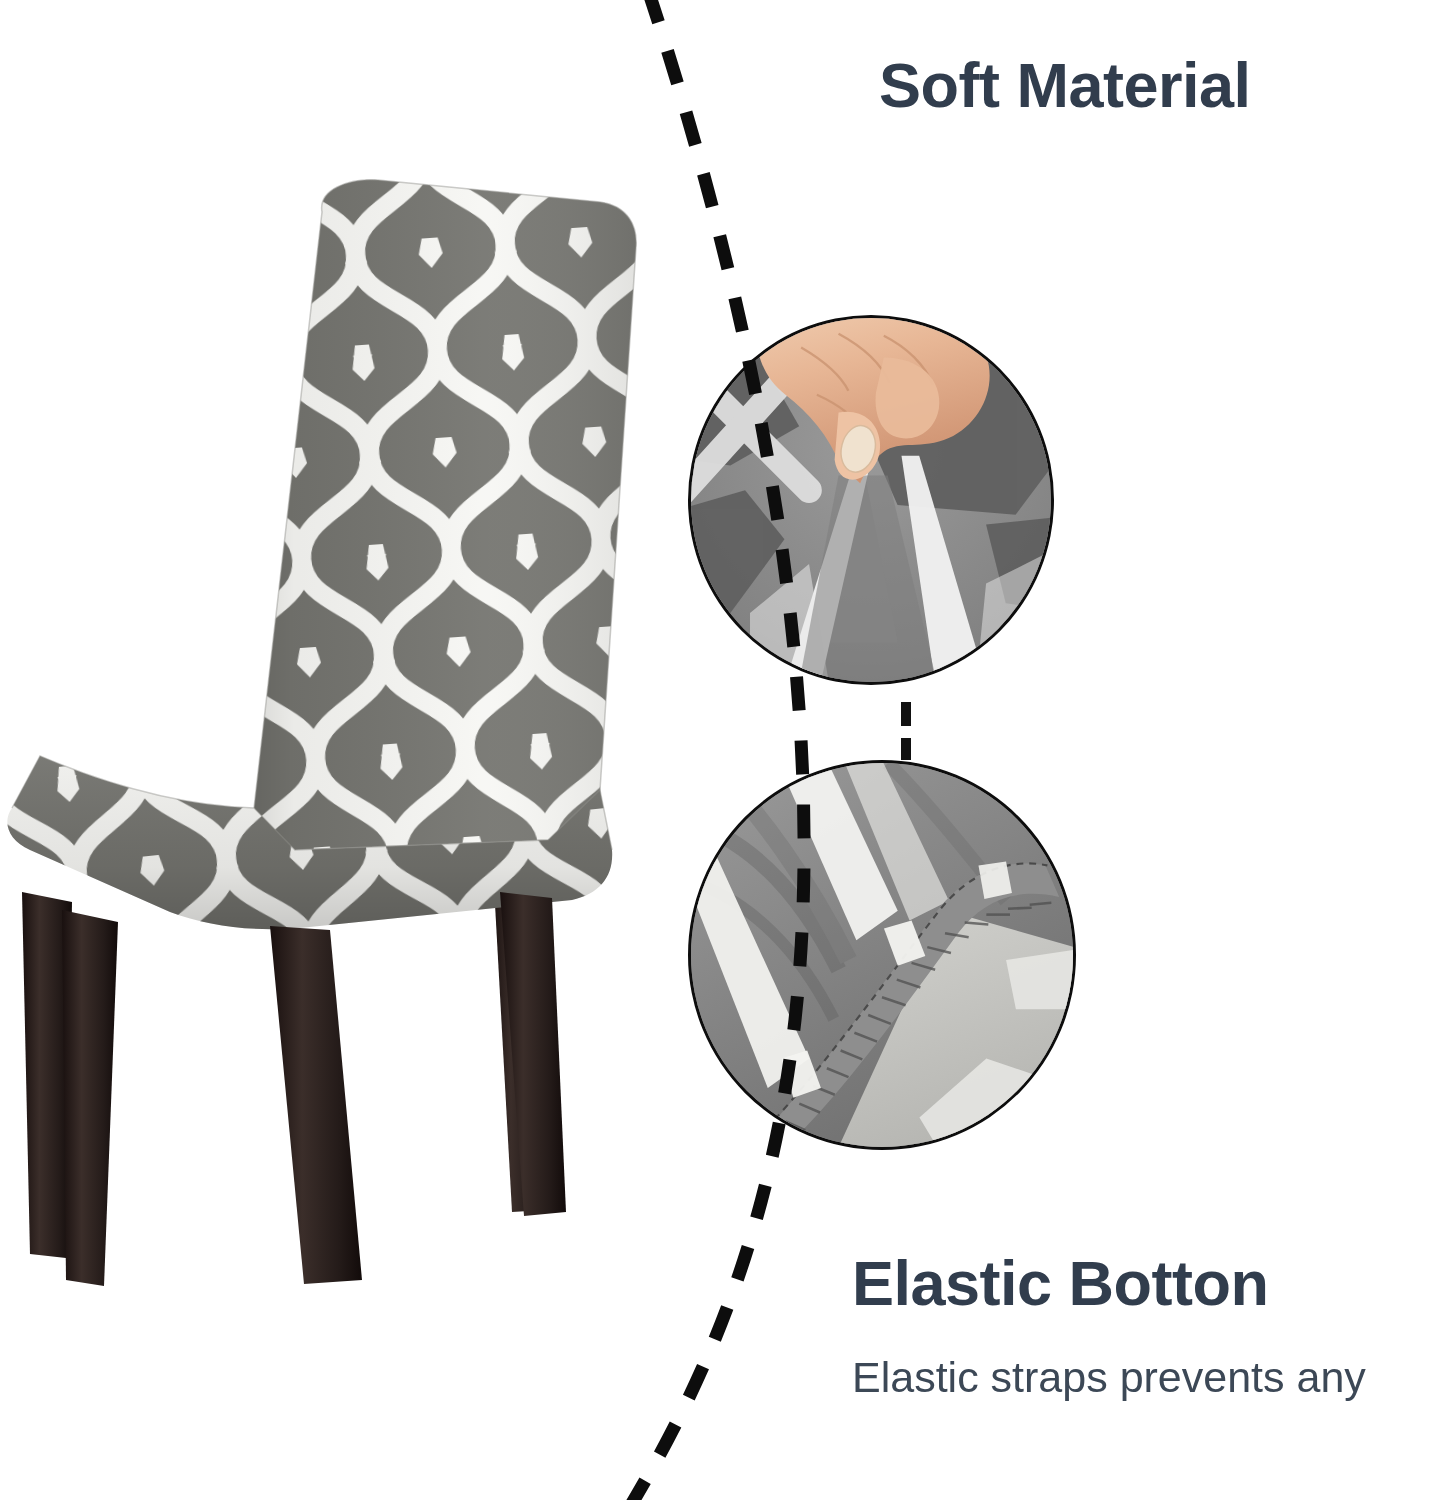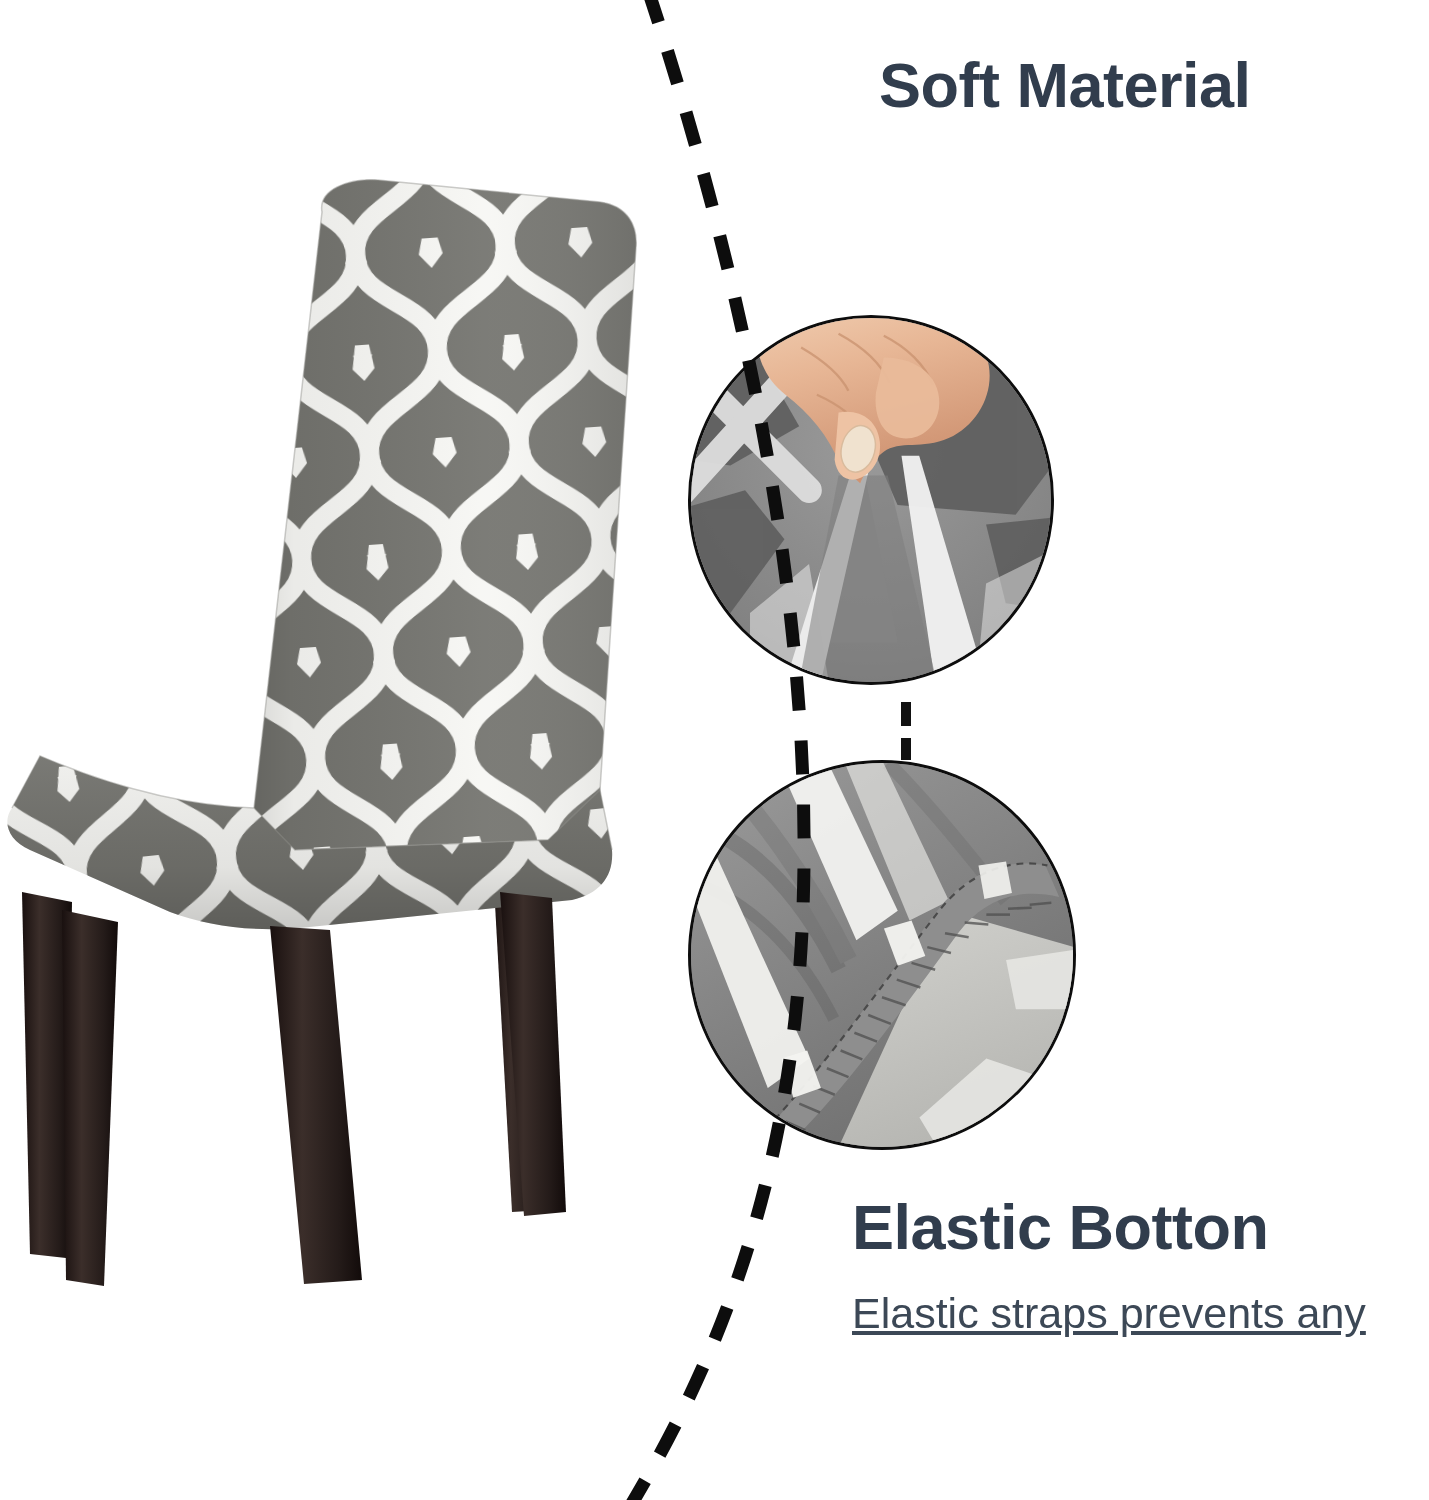--- a/index.html
+++ b/index.html
@@ -60,38 +60,38 @@
     position: absolute;
     left: 0; top: 0;
     width: 1429px; height: 1500px;
     z-index: 3;
     pointer-events: none;
   }
 
   
   .text-block { position: absolute; z-index: 5; }
   .block-top  { left: 879px; top: 50px;  width: 560px; }
-  .block-bot  { left: 852px; top: 1192px; width: 570px; }
+  .block-bot  { left: 852px; top: 1248px; width: 570px; }
 
   .feature-title {
     font-size: 63px;
     font-weight: bold;
     color: #313d4d;
     letter-spacing: -0.5px;
     line-height: 1.12;
     white-space: nowrap;
   }
   .feature-desc {
     margin-top: 26px;
     font-size: 44px;
     font-weight: normal;
     color: #3c4856;
     line-height: 1.33;
   }
-  .block-bot .feature-desc { margin-top: 22px; font-size: 43px; text-decoration: underline; }
+  .block-bot .feature-desc { margin-top: 30px; font-size: 43px; }
 </style>
 </head>
 <body>
 
 <div id="stage">
 
   <svg class="divider-svg" viewBox="0 0 1429 1500">
     <path d="M 648 -10 C 760 330, 830 700, 795 1020 C 770 1240, 700 1390, 628 1510" fill="none" stroke="#0d0d0d" stroke-width="13" stroke-dasharray="34 30" stroke-linecap="butt"></path>
   </svg>
 

